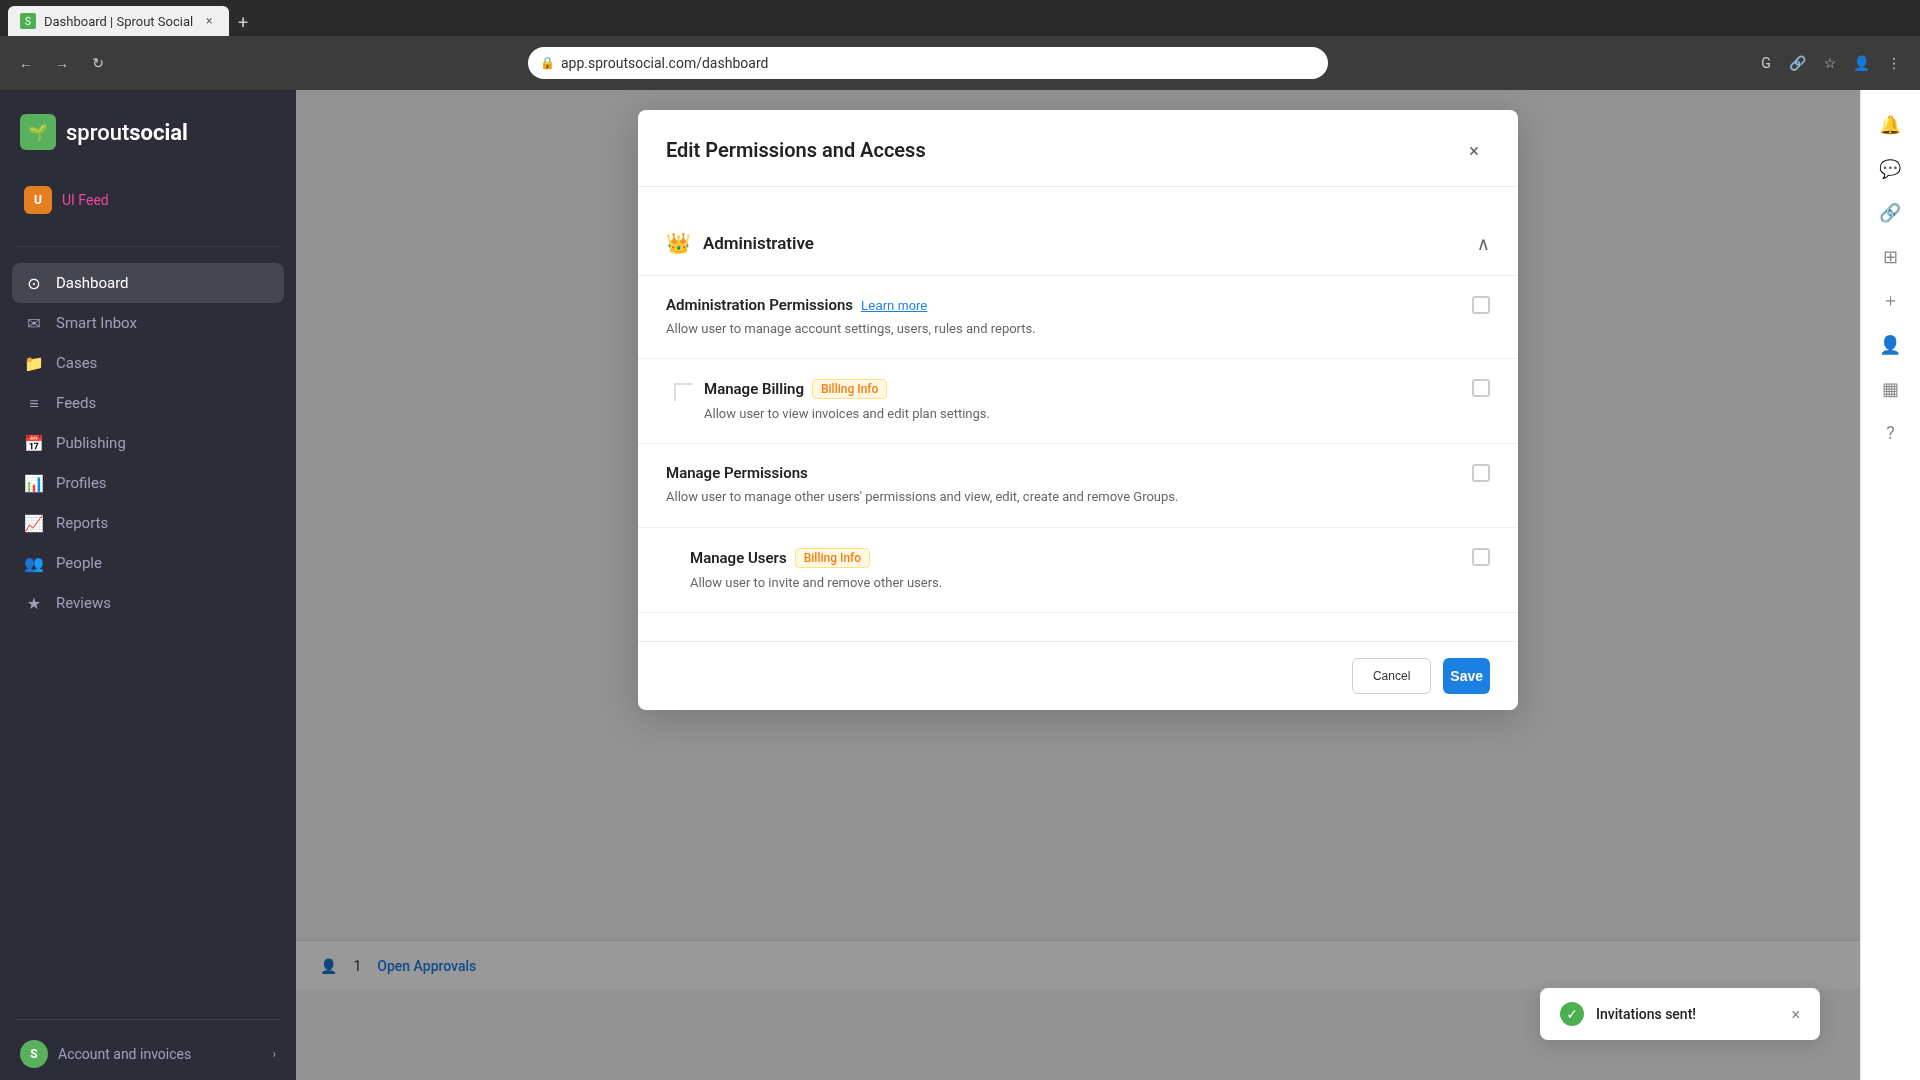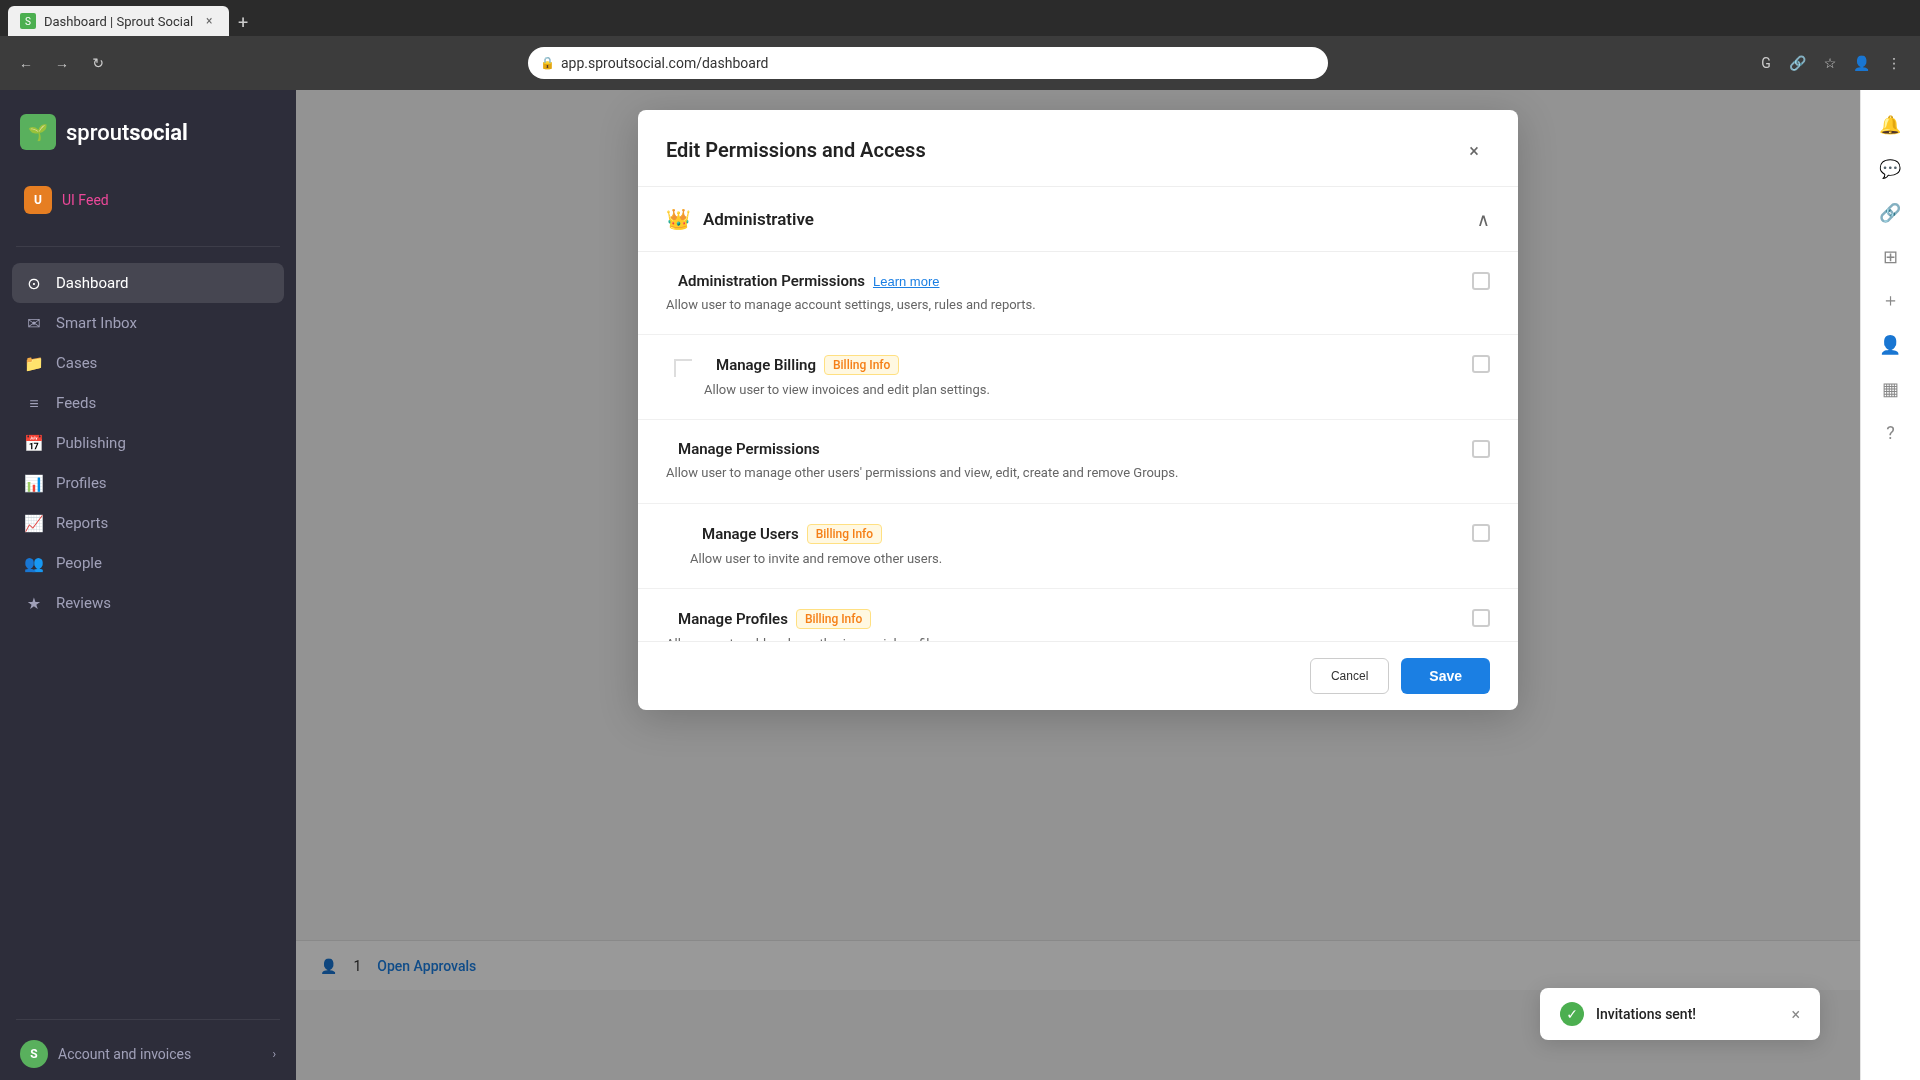--- a/index.html
+++ b/index.html
@@ -55,51 +55,51 @@
 
     
     .content-bg { padding: 24px; background: #f5f5f5; height: calc(990px - 90px); position: relative; }
 
     
     .right-panel { width: 60px; background: white; border-left: 1px solid #e5e5e5; height: 990px; display: flex; flex-direction: column; align-items: center; padding: 16px 0; gap: 8px; flex-shrink: 0; }
     .right-panel-icon { width: 36px; height: 36px; display: flex; align-items: center; justify-content: center; color: #888; font-size: 18px; cursor: pointer; border-radius: 6px; }
 
     
     .modal-overlay { position: absolute; top: 0; left: 0; width: 100%; height: 100%; background: rgba(0,0,0,0.4); display: flex; align-items: flex-start; justify-content: center; z-index: 100; padding-top: 20px; }
-    .modal { background: white; border-radius: 8px; width: 880px; max-height: 600px; display: flex; flex-direction: column; box-shadow: 0 8px 40px rgba(0,0,0,0.2); }
+    .modal { background: white; border-radius: 8px; width: 880px; max-height: 600px; display: flex; flex-direction: column; box-shadow: 0 8px 40px rgba(0,0,0,0.2); gap: 24px; }
     .modal-header { padding: 24px 28px 20px; display: flex; align-items: center; justify-content: space-between; border-bottom: 1px solid #eee; }
     .modal-title { font-size: 20px; font-weight: 600; color: #222; }
     .modal-close { width: 32px; height: 32px; display: flex; align-items: center; justify-content: center; cursor: pointer; color: #666; font-size: 18px; border-radius: 50%; }
 
     
     .modal-body { flex: 1; overflow-y: auto; padding: 0; }
 
     
     .section-header { display: flex; align-items: center; justify-content: space-between; padding: 20px 28px; border-bottom: 1px solid #eee; background: white; }
     .section-header-left { display: flex; align-items: center; gap: 12px; }
     .section-icon { font-size: 20px; color: #555; }
     .section-title { font-size: 17px; font-weight: 600; color: #222; }
     .collapse-btn { font-size: 18px; color: #666; cursor: pointer; }
 
     
     .permission-row { padding: 20px 28px; border-bottom: 1px solid #f0f0f0; display: flex; align-items: flex-start; justify-content: space-between; }
     .permission-row.indented { padding-left: 52px; }
     .permission-info { flex: 1; }
-    .permission-title { display: flex; align-items: center; gap: 8px; margin-bottom: 4px; margin-left: 12px; }
+    .permission-title { display: flex; align-items: center; gap: 8px; margin-bottom: 4px; }
     .permission-name { font-size: 15px; font-weight: 600; color: #222; }
     .badge { padding: 2px 8px; border-radius: 4px; font-size: 12px; font-weight: 500; }
     .badge-yellow { background: #fff8e1; color: #f57f17; border: 1px solid #ffe082; }
     .badge-link { background: transparent; color: #1b7fe3; font-size: 13px; text-decoration: underline; cursor: pointer; border: none; padding: 0; text-align: right; }
     .permission-desc { font-size: 13px; color: #666; line-height: 1.4; }
     .checkbox { width: 18px; height: 18px; border: 2px solid #ccc; border-radius: 3px; flex-shrink: 0; cursor: pointer; background: white; }
 
     
     .modal-footer { padding: 16px 28px; border-top: 1px solid #eee; display: flex; justify-content: flex-end; gap: 12px; }
     .btn-cancel { padding: 10px 20px; border: 1px solid #ccc; background: white; border-radius: 6px; font-size: 12px; font-weight: 500; cursor: pointer; color: #333; }
-    .btn-save { padding: 10px 28px; background: #1b7fe3; color: white; border: none; border-radius: 6px; font-size: 14px; font-weight: 600; cursor: pointer; }
+    .btn-save { padding: 10px 7px; background: #1b7fe3; color: white; border: none; border-radius: 6px; font-size: 14px; font-weight: 600; cursor: pointer; }
 
     
     .toast { position: absolute; bottom: 40px; right: 40px; background: white; border-radius: 8px; padding: 14px 20px; display: flex; align-items: center; gap: 12px; box-shadow: 0 4px 20px rgba(0,0,0,0.15); z-index: 200; min-width: 280px; }
     .toast-close { margin-left: auto; cursor: pointer; color: #888; font-size: 16px; }
     .toast-icon { width: 24px; height: 24px; background: #4CAF50; border-radius: 50%; display: flex; align-items: center; justify-content: center; color: white; font-size: 14px; }
     .toast-text { font-size: 14px; font-weight: 500; color: #222; text-align: center; }
 
     
     .modal-body::-webkit-scrollbar { width: 6px; }
     .modal-body::-webkit-scrollbar-track { background: #f5f5f5; }

